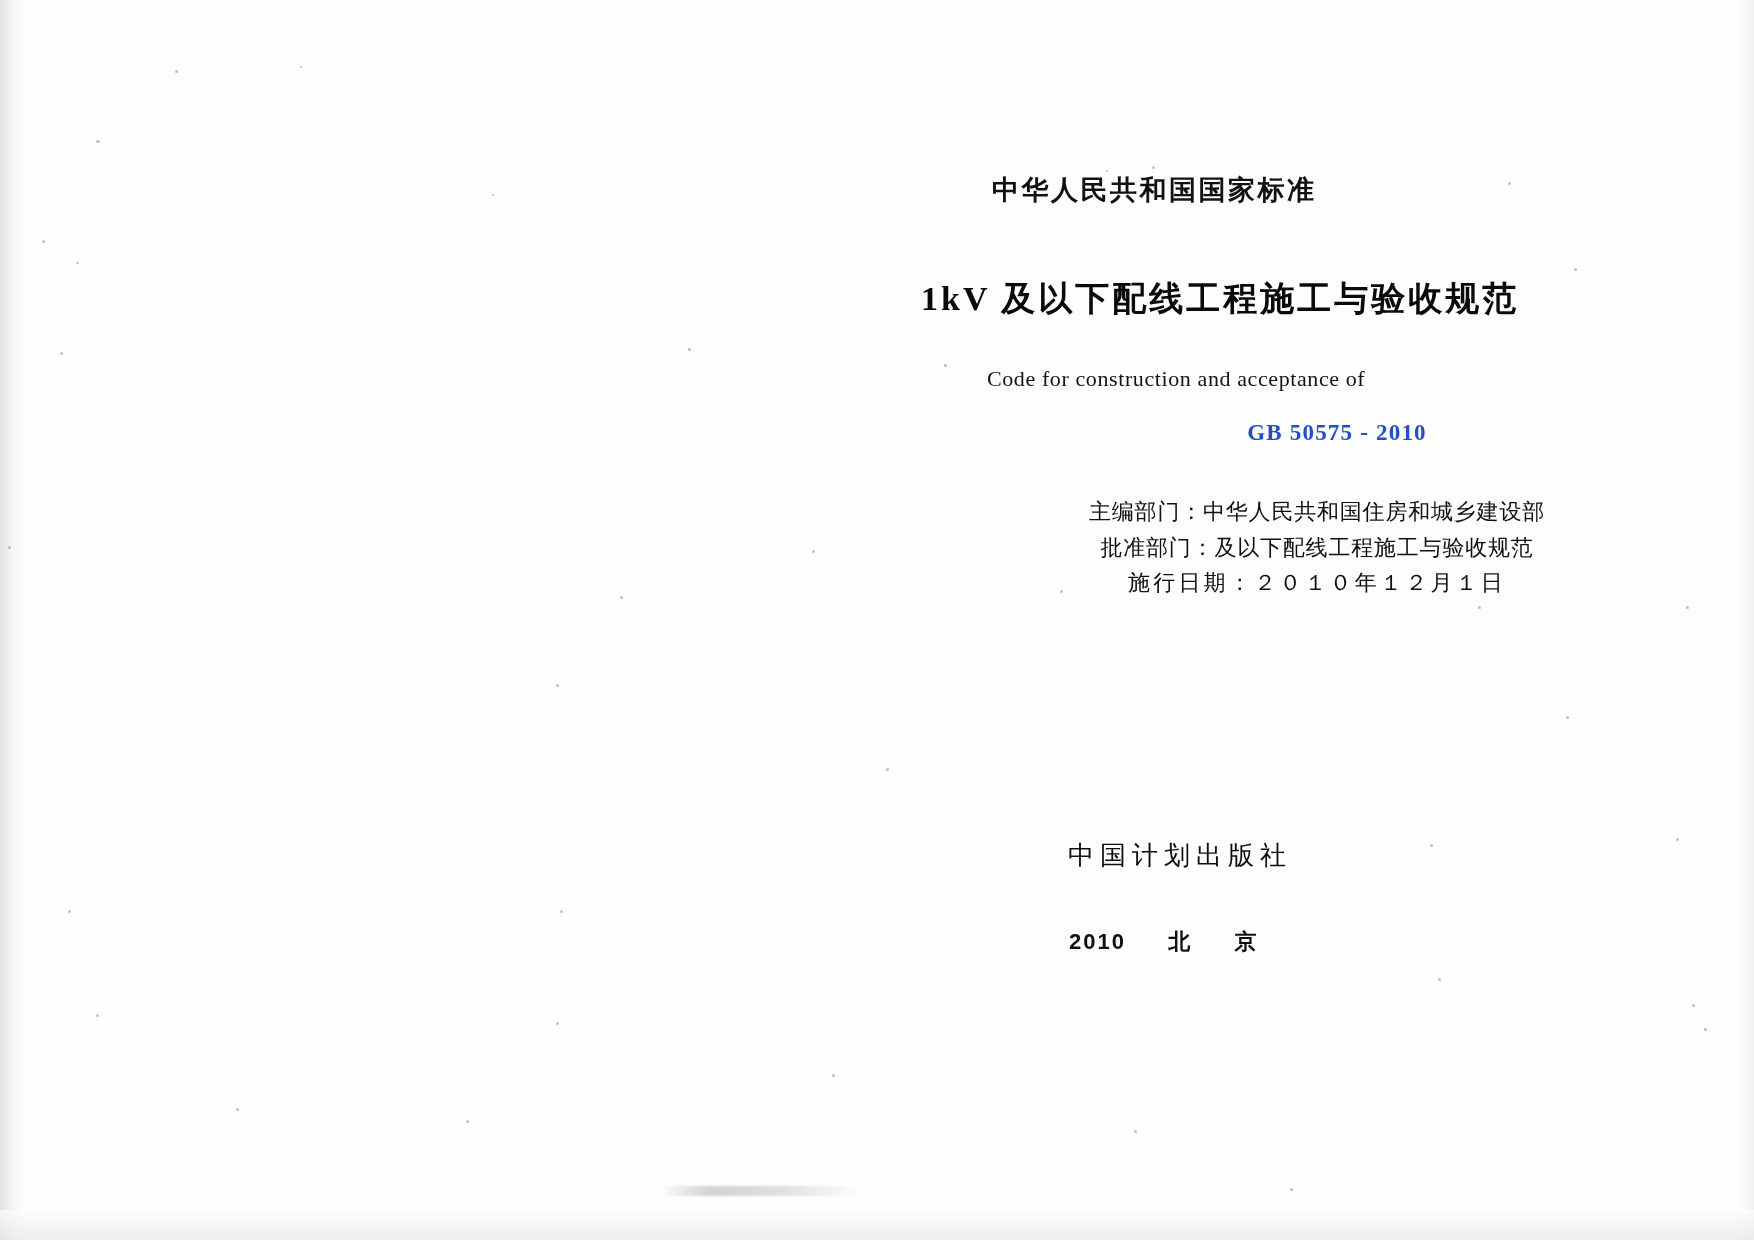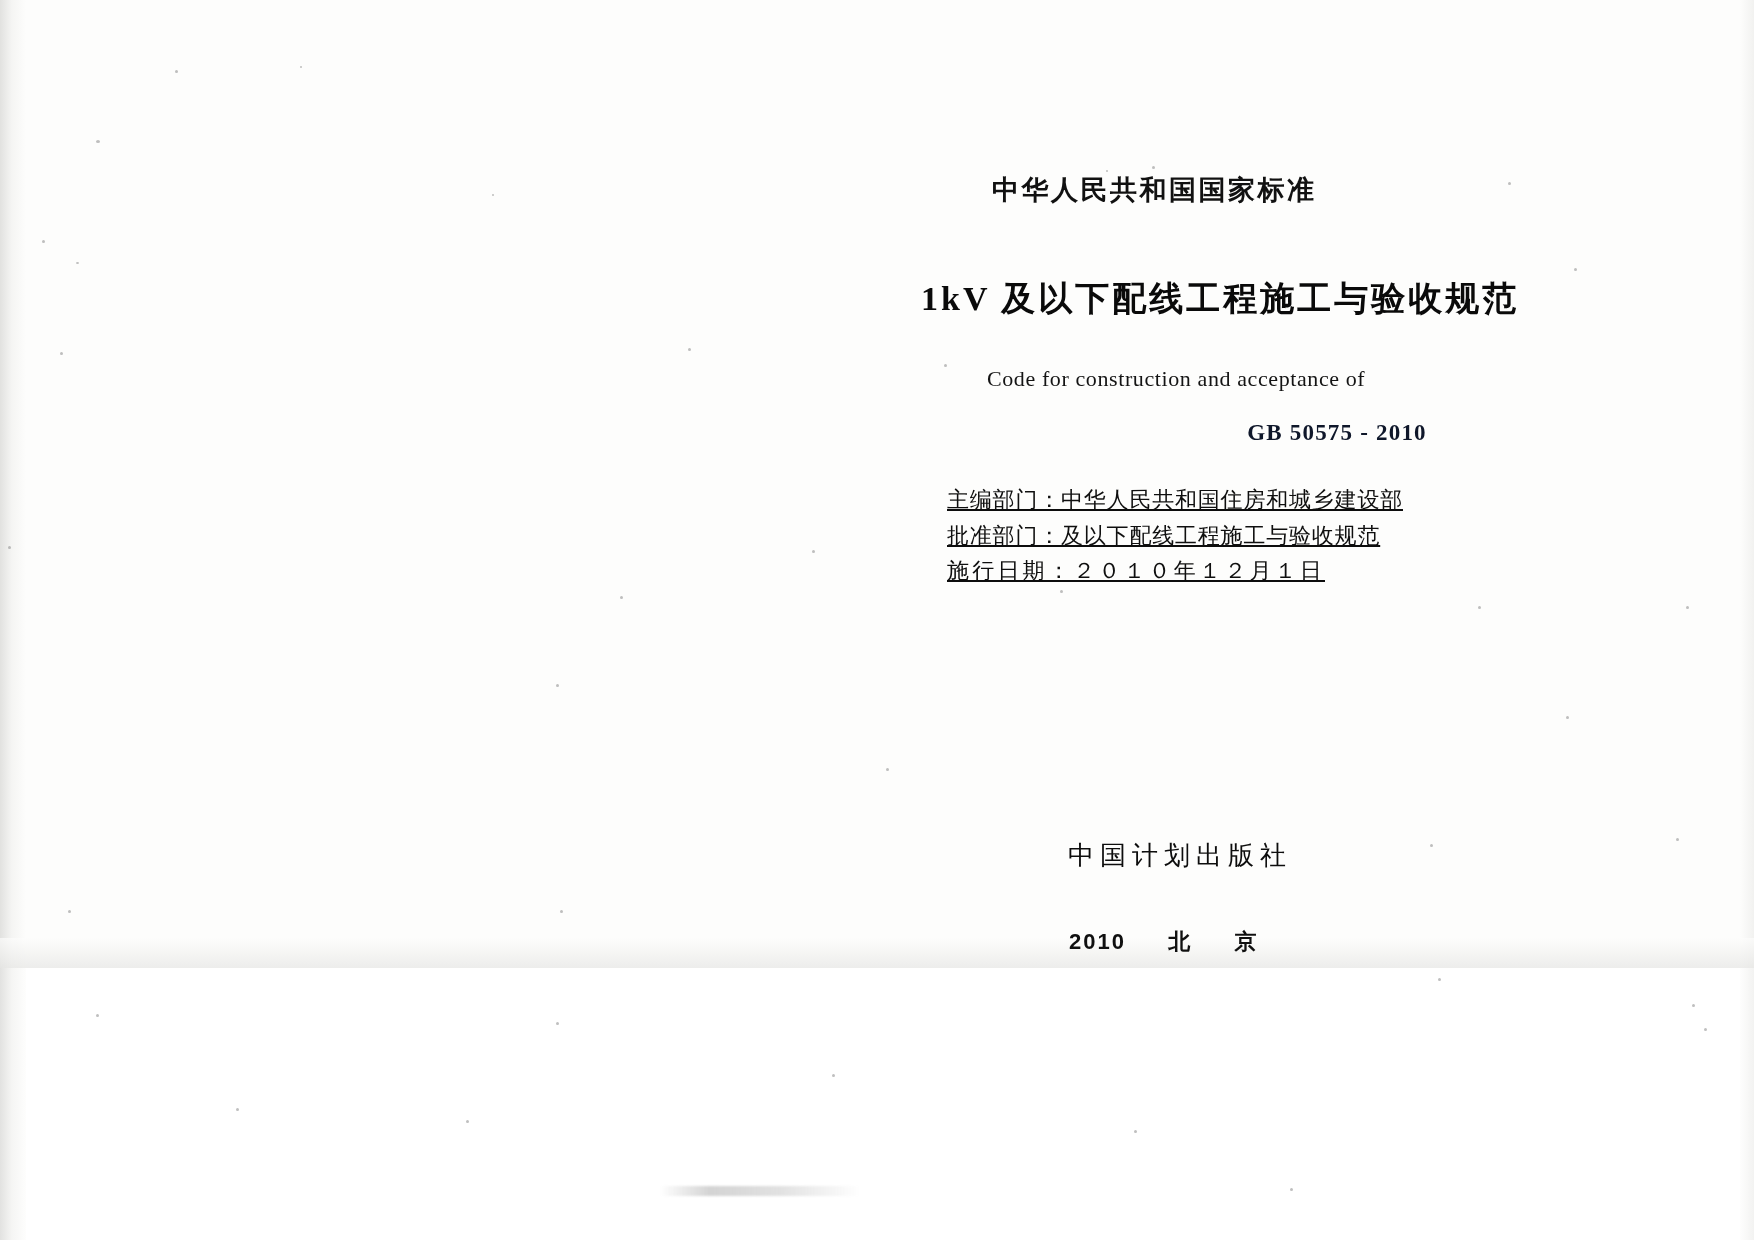--- a/index.html
+++ b/index.html
@@ -14,21 +14,21 @@
     font-family: "Liberation Serif", serif;
     color: #0d0d0d;
     overflow: hidden;
   }
 
   
   .page {
     position: absolute;
     left: 0; top: 0;
     width: 1754px;
-    height: 968px;
+    height: 1240px;
     background: #fdfdfc;
   }
 
   
   .scan-edge-left {
     position: absolute;
     left: 0; top: 0;
     width: 26px; height: 1240px;
     background: linear-gradient(to right, #d8d8d6 0%, #f2f2f0 45%, #fdfdfc 100%);
     opacity: .75;
@@ -88,34 +88,33 @@
     line-height: 1.32;
     width: 700px;
     text-align: left;
   }
 
   .code-number {
     font-family: "Liberation Serif", serif;
     font-weight: bold;
     font-size: 23px;
     letter-spacing: 1.2px;
-    color: #0f172a;
+    color: #1d4ed8;
     margin: 0;
     padding-top: 27px;
     padding-left: 360px;
     width: 700px;
     text-align: center;
   }
 
   .meta {
-    margin: 0;
+    margin: 12px;
     padding-top: 36px;
     padding-left: 320px;
-    text-align: left;
-    text-decoration: underline;
+    text-align: center;
   }
   .meta-line {
     font-family: "Liberation Serif", serif;
     font-size: 22px;
     letter-spacing: .8px;
     color: #0f0f0f;
     line-height: 1.62;
     white-space: nowrap;
   }
   .meta-line.date {

